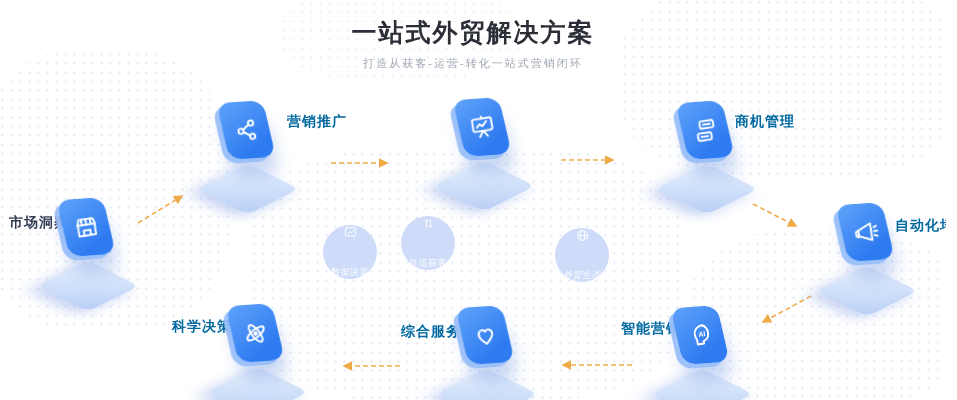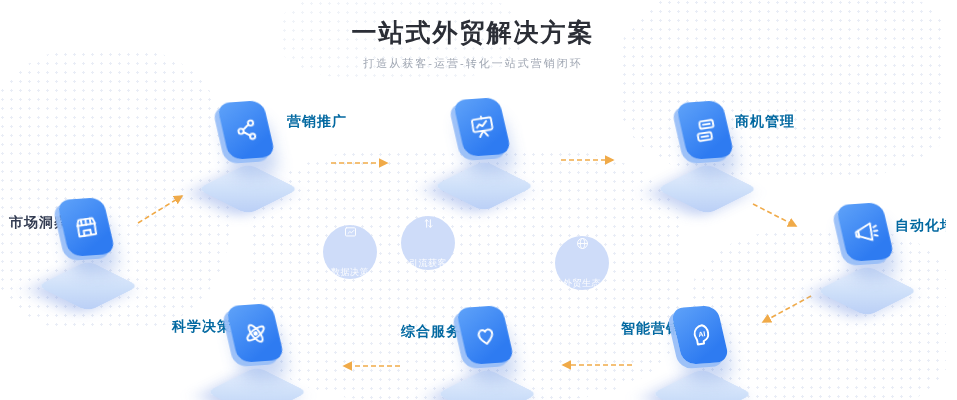--- a/index.html
+++ b/index.html
@@ -46,21 +46,21 @@
   .n7{left:412px;top:300px;} .n7 .nlabel{right:101px;top:23px;}
   .n8{left:182px;top:298px;} .n8 .nlabel{right:100px;top:20px;}
 
   
   .hub{position:absolute;width:54px;height:54px;border-radius:50%;background:#cedcf9;
        display:flex;flex-direction:column;align-items:center;justify-content:space-between;gap:2px;}
   .hub svg{width:15px;height:15px;stroke:#fff;fill:none;stroke-width:1.6;
            stroke-linecap:round;stroke-linejoin:round;opacity:.95;}
   .hub .hlabel{font-size:9px;color:#ffffff;opacity:.95;letter-spacing:.5px;}
   .h1{left:323px;top:225px;} .h2{left:401px;top:216px;}
-  .h3{left:477px;top:224px;} .h4{left:555px;top:236px;}
+  .h3{left:477px;top:224px;} .h4{left:555px;top:228px;font-style:italic;}
 
   .arrows{position:absolute;left:0;top:0;pointer-events:none;}
   .arrows line{stroke:#f0a63f;stroke-width:1.6;stroke-dasharray:5 3;opacity:.95;}
 </style>
 </head>
 <body>
 
 <div class="page">
 
   <div class="dots p1"></div>

